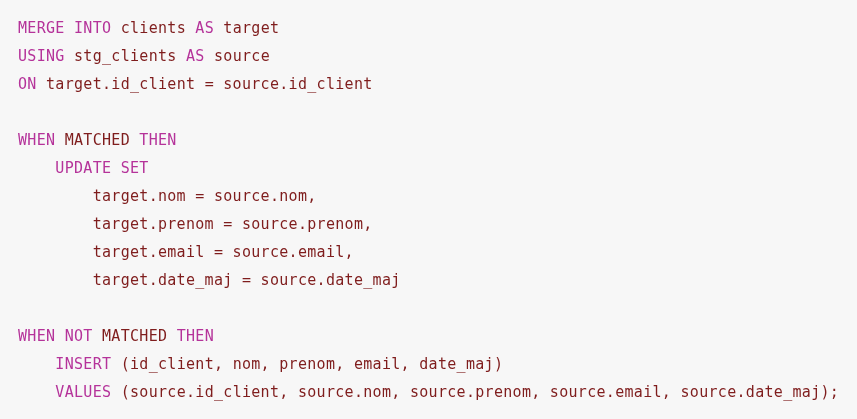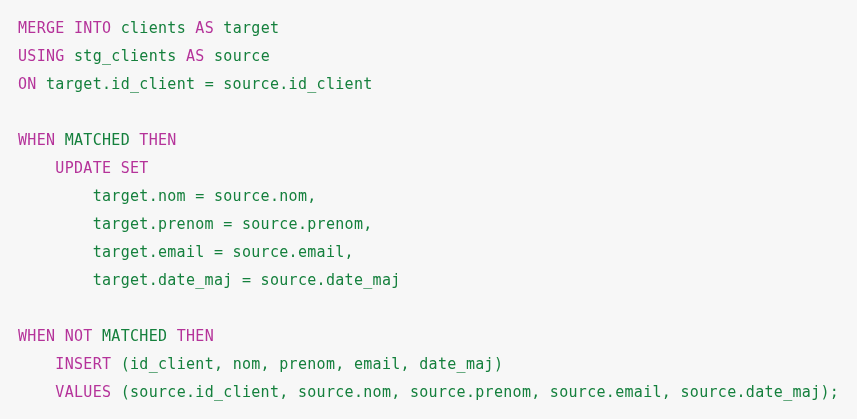--- a/index.html
+++ b/index.html
@@ -33,21 +33,21 @@
     height: 28px;
   }
   .tok {
     white-space: pre;
     text-align: right;
   }
   .tok.kw {
     color: #b5339a;
   }
   .tok.txt {
-    color: #15803d;
+    color: #7f1d1d;
   }
 </style>
 </head>
 <body>
 
 <div id="code-block">
   <pre id="code-lines" style="margin:0;padding:0;"><div class="code-line"><span class="tok kw">MERGE</span><span class="tok txt"> </span><span class="tok kw">INTO</span><span class="tok txt"> clients </span><span class="tok kw">AS</span><span class="tok txt"> target</span></div><div class="code-line"><span class="tok kw">USING</span><span class="tok txt"> stg_clients </span><span class="tok kw">AS</span><span class="tok txt"> source</span></div><div class="code-line"><span class="tok kw">ON</span><span class="tok txt"> target.id_client = source.id_client</span></div><div class="code-line blank"></div><div class="code-line"><span class="tok kw">WHEN</span><span class="tok txt"> MATCHED </span><span class="tok kw">THEN</span></div><div class="code-line"><span class="tok txt">    </span><span class="tok kw">UPDATE</span><span class="tok txt"> </span><span class="tok kw">SET</span></div><div class="code-line"><span class="tok txt">        target.nom = source.nom,</span></div><div class="code-line"><span class="tok txt">        target.prenom = source.prenom,</span></div><div class="code-line"><span class="tok txt">        target.email = source.email,</span></div><div class="code-line"><span class="tok txt">        target.date_maj = source.date_maj</span></div><div class="code-line blank"></div><div class="code-line"><span class="tok kw">WHEN</span><span class="tok txt"> </span><span class="tok kw">NOT</span><span class="tok txt"> MATCHED </span><span class="tok kw">THEN</span></div><div class="code-line"><span class="tok txt">    </span><span class="tok kw">INSERT</span><span class="tok txt"> (id_client, nom, prenom, email, date_maj)</span></div><div class="code-line"><span class="tok txt">    </span><span class="tok kw">VALUES</span><span class="tok txt"> (source.id_client, source.nom, source.prenom, source.email, source.date_maj);</span></div></pre>
 </div>
 
 </body></html>

